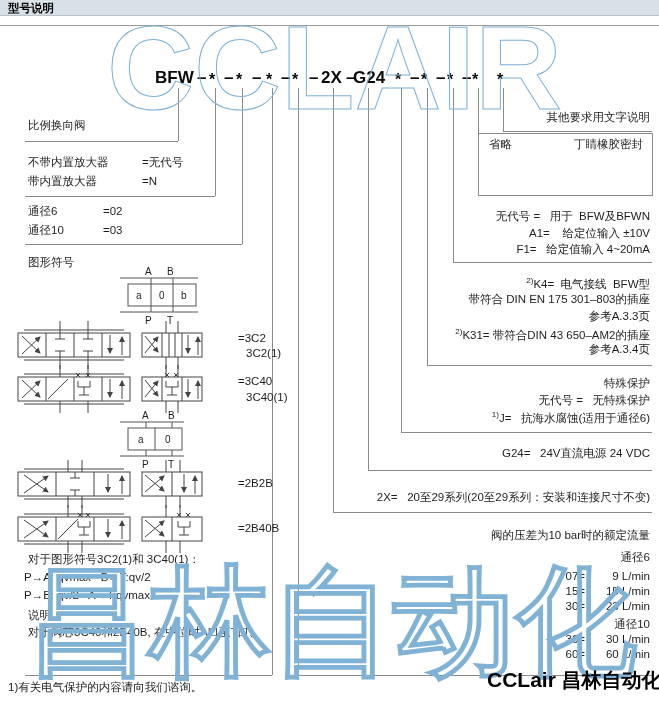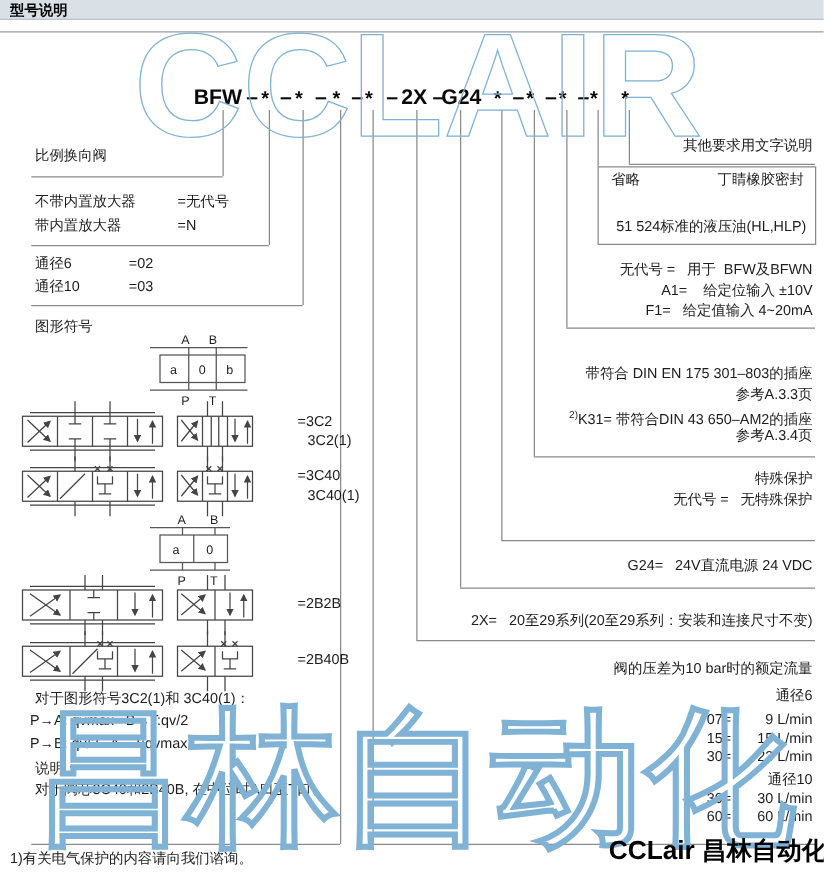--- a/index.html
+++ b/index.html
@@ -244,33 +244,34 @@
   <div class="t" style="left:24px;top:571px;">P→A: qvmax   B→T:qv/2</div>
   <div class="t" style="left:24px;top:589px;">P→B: qv/2   A→T:qvmax</div>
   <div class="t" style="left:28px;top:609px;">说明：</div>
   <div class="t" style="left:28px;top:626px;">对于阀芯3C40和2B40B, 在中位时A口至T口、</div>
 
   <div class="t r" style="top:111px;">其他要求用文字说明</div>
 
   <div class="sealbox"></div>
   <div class="t" style="left:489px;top:138px;">省略</div>
   <div class="t r" style="top:138px;right:16px;">丁睛橡胶密封</div>
-  <div class="t" style="left:493px;top:176px;">51 524标准的液压油(HL,HLP)</div>
 
   <div class="t r" style="top:210px;">无代号 =   用于  BFW及BFWN</div>
   <div class="t r" style="top:227px;">A1=    给定位输入 ±10V</div>
   <div class="t r" style="top:243px;">F1=   给定值输入 4~20mA</div>
 
+  <div class="t r" style="top:276px;"><sup>2)</sup><span>K4=  电气接线  BFW型</span></div>
   <div class="t r" style="top:293px;">带符合 DIN EN 175 301–803的插座</div>
   <div class="t r" style="top:310px;">参考A.3.3页</div>
   <div class="t r" style="top:327px;"><sup>2)</sup><span>K31= 带符合DIN 43 650–AM2的插座</span></div>
   <div class="t r" style="top:343px;">参考A.3.4页</div>
 
   <div class="t r" style="top:377px;">特殊保护</div>
   <div class="t r" style="top:394px;">无代号 =   无特殊保护</div>
+  <div class="t r" style="top:410px;"><sup>1)</sup><span>J=   抗海水腐蚀(适用于通径6)</span></div>
 
   <div class="t r" style="top:447px;">G24=   24V直流电源 24 VDC</div>
   <div class="t r" style="top:491px;">2X=   20至29系列(20至29系列：安装和连接尺寸不变)</div>
 
   <div class="t r" style="top:529px;">阀的压差为10 bar时的额定流量</div>
   <div class="t r" style="top:551px;">通径6</div>
   <div class="t r" style="top:570px;right:74px;">07=</div>
   <div class="t r" style="top:570px;">9 L/min</div>
   <div class="t r" style="top:585px;right:74px;">15=</div>
   <div class="t r" style="top:585px;">15 L/min</div>

